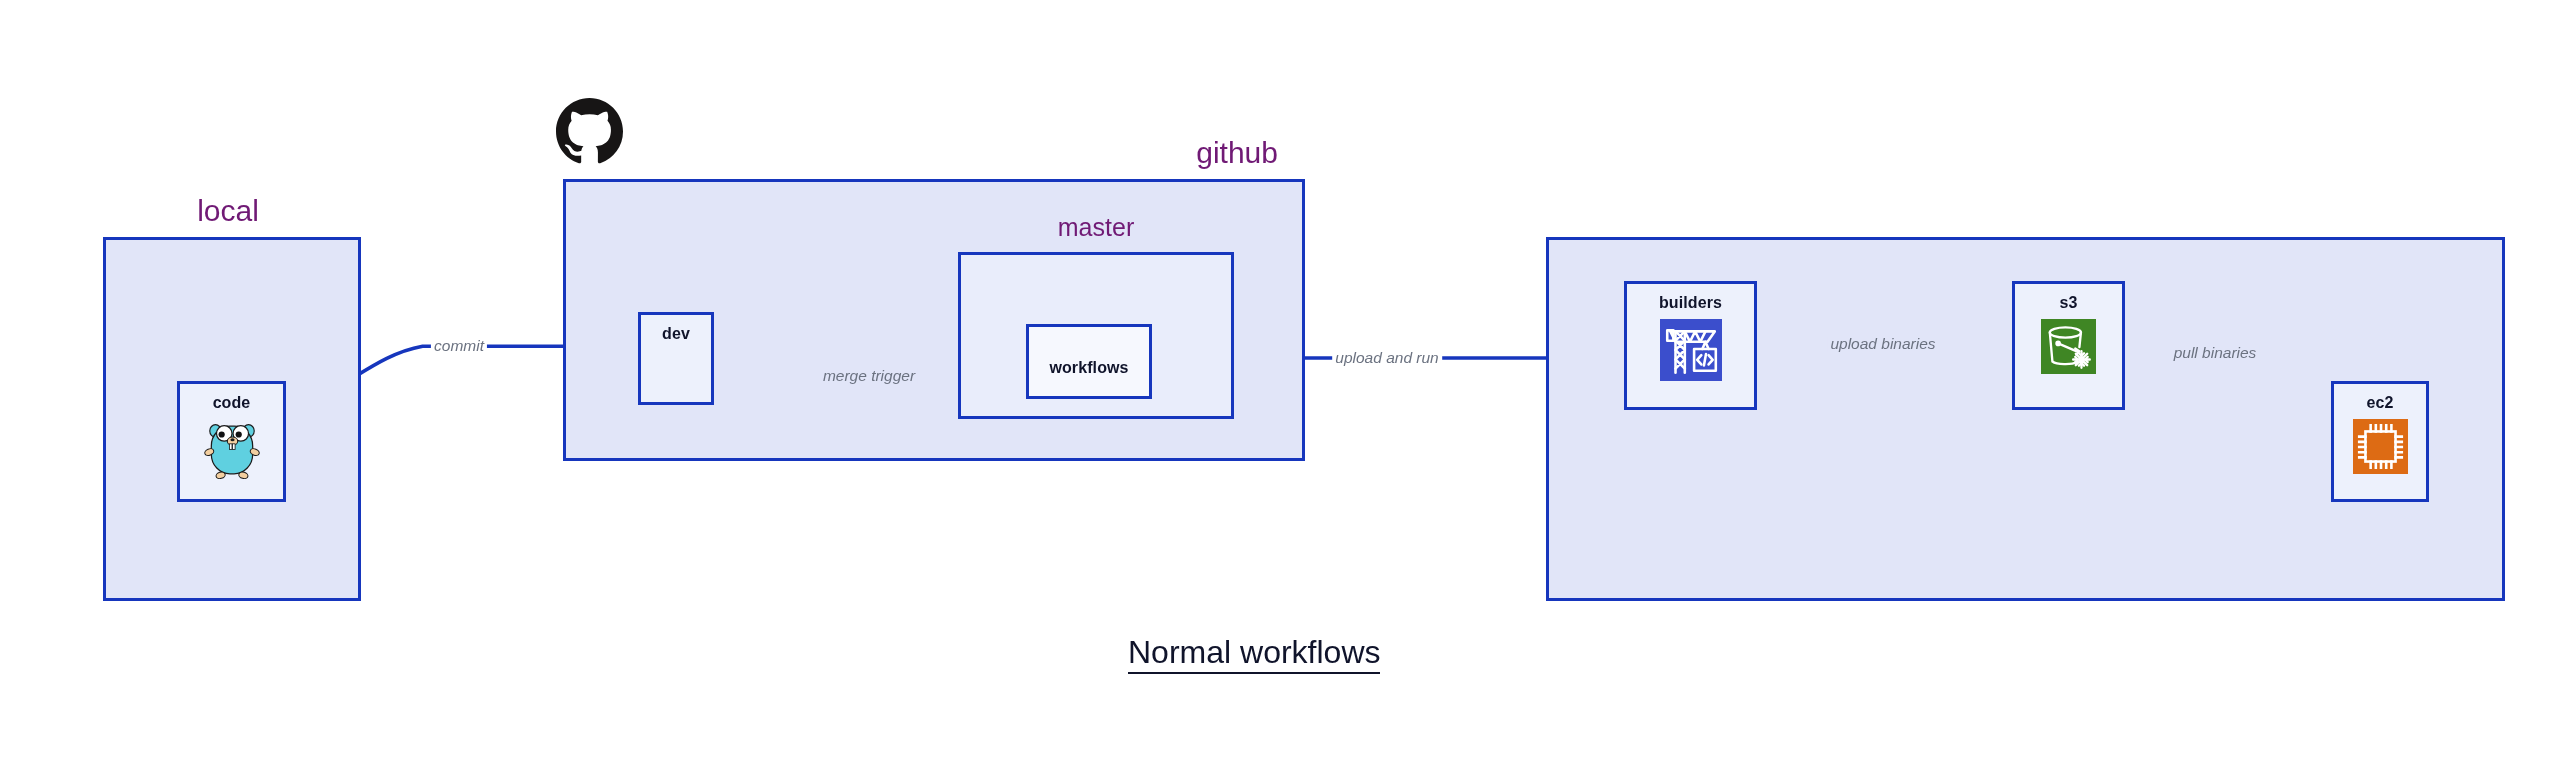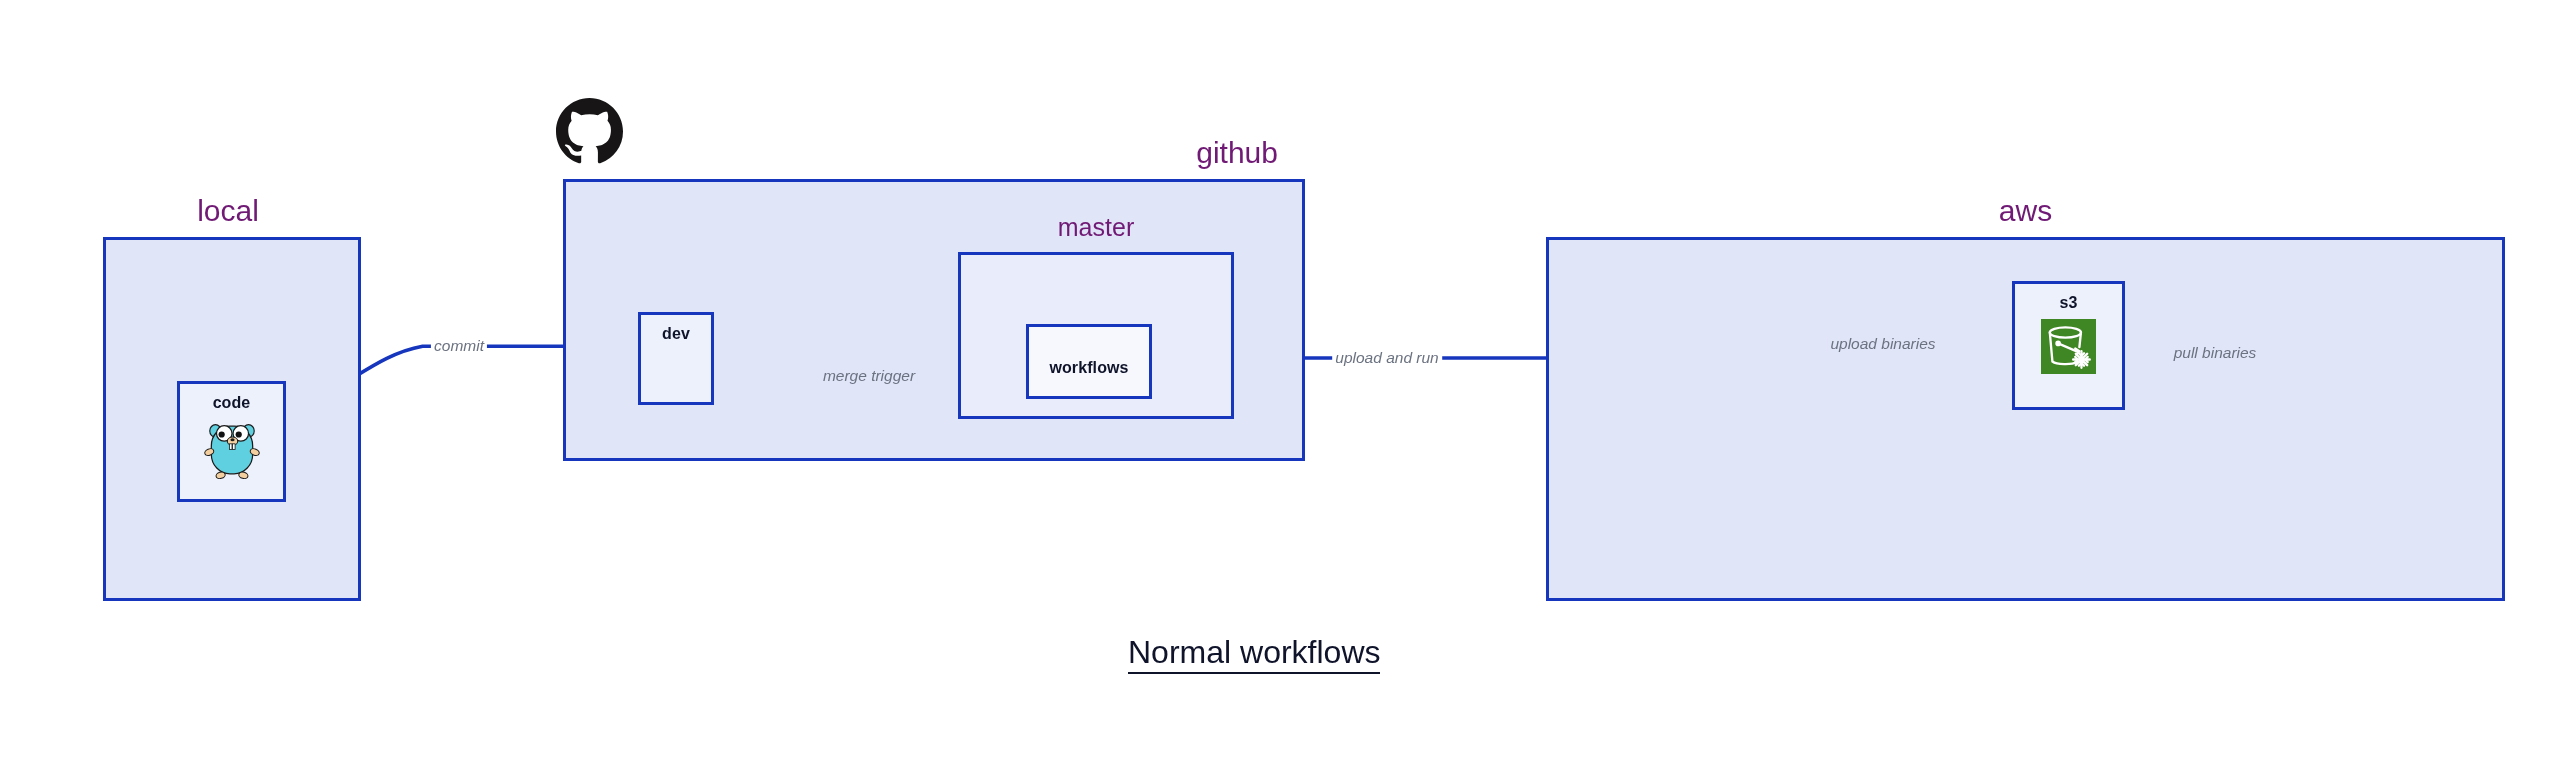--- a/index.html
+++ b/index.html
@@ -175,22 +175,48 @@
   <div class="group sub" style="left:958px; top:252px; width:276px; height:167px;">
   </div>
   <div class="group-label" style="left:958px; top:215px; width:276px; text-align:center; font-size:25px;">master</div>
 
   <div class="node" style="left:1026px; top:324px; width:126px; height:75px; background:#f6f8fe;">
     <div class="node-label" style="margin-top:33px;">workflows</div>
   </div>
 
   <div class="group" style="left:1546px; top:237px; width:959px; height:364px;">
   </div>
-  <div class="group-label" style="left:1546px; top:196px; width:959px; text-align:center;">aws</div>
-
+
+  <div class="node" style="left:1624px; top:281px; width:133px; height:129px;">
+    <div class="node-label">builders</div>
+    <div class="node-icon">
+      <svg width="62" height="62" viewBox="0 0 120 120" xmlns="http://www.w3.org/2000/svg">
+        <rect x="0" y="0" width="120" height="120" fill="#3b4ecc"></rect>
+        <g fill="none" stroke="#ffffff" stroke-width="5" stroke-linejoin="round" stroke-linecap="round">
+
+          <path d="M30 24 L30 104"></path>
+          <path d="M48 24 L48 104"></path>
+          <path d="M30 24 L48 42 M48 24 L30 42 M30 42 L48 60 M48 42 L30 60
+                   M30 60 L48 78 M48 60 L30 78 M30 78 L48 96 M48 78 L30 96"></path>
+
+          <path d="M20 24 L106 24 L92 44 L30 44 Z"></path>
+          <path d="M48 24 L58 44 M68 24 L58 44 M68 24 L78 44 M88 24 L78 44"></path>
+
+          <rect x="14" y="22" width="12" height="20"></rect>
+
+          <path d="M88 44 L82 58 M88 44 L94 58"></path>
+
+          <rect x="66" y="58" width="42" height="42"></rect>
+          <path d="M80 70 L72 79 L80 88"></path>
+          <path d="M94 70 L102 79 L94 88"></path>
+          <path d="M89 68 L85 90"></path>
+        </g>
+      </svg>
+    </div>
+  </div>
 
   <div class="node" style="left:2012px; top:281px; width:113px; height:129px;">
     <div class="node-label">s3</div>
     <div class="node-icon">
       <svg width="55" height="55" viewBox="0 0 106 106" xmlns="http://www.w3.org/2000/svg">
         <rect x="0" y="0" width="106" height="106" fill="#3f8624"></rect>
         <g fill="none" stroke="#ffffff" stroke-width="4.5" stroke-linecap="round" stroke-linejoin="round">
 
           <ellipse cx="47" cy="26" rx="30" ry="10"></ellipse>
           <path d="M17 26 L22 82 C 30 88, 58 89, 70 83"></path>
@@ -201,20 +227,39 @@
           <path d="M66 57 L74 62 L68 69"></path>
 
           <path d="M78 62 L78 94 M62 78 L94 78 M67 67 L89 89 M89 67 L67 89"></path>
           <path d="M73 66 L78 71 L83 66 M73 90 L78 85 L83 90"></path>
           <path d="M66 73 L71 78 L66 83 M90 73 L85 78 L90 83"></path>
         </g>
       </svg>
     </div>
   </div>
 
+  <div class="node" style="left:2331px; top:381px; width:98px; height:121px;">
+    <div class="node-label">ec2</div>
+    <div class="node-icon">
+      <svg width="55" height="55" viewBox="0 0 106 106" xmlns="http://www.w3.org/2000/svg">
+        <rect x="0" y="0" width="106" height="106" fill="#dd6b14"></rect>
+        <g fill="none" stroke="#ffffff" stroke-width="5" stroke-linecap="square">
+          <rect x="24" y="24" width="58" height="58"></rect>
+
+          <path d="M34 24 L34 12 M44 24 L44 12 M54 24 L54 12 M64 24 L64 12 M74 24 L74 12"></path>
+
+          <path d="M34 82 L34 94 M44 82 L44 94 M54 82 L54 94 M64 82 L64 94 M74 82 L74 94"></path>
+
+          <path d="M24 34 L12 34 M24 44 L12 44 M24 54 L12 54 M24 64 L12 64 M24 74 L12 74"></path>
+
+          <path d="M82 34 L94 34 M82 44 L94 44 M82 54 L94 54 M82 64 L94 64 M82 74 L94 74"></path>
+        </g>
+      </svg>
+    </div>
+  </div>
 
   <div class="edge-label on-white" style="left:459px; top:346px;">commit</div>
 
   <div class="edge-label on-group" style="left:869px; top:376px;">merge trigger</div>
 
   <div class="edge-label on-white" style="left:1387px; top:358px;">upload and run</div>
 
   <div class="edge-label on-group" style="left:1883px; top:344px;">upload binaries</div>
 
   <div class="edge-label on-group" style="left:2215px; top:353px;">pull binaries</div>

